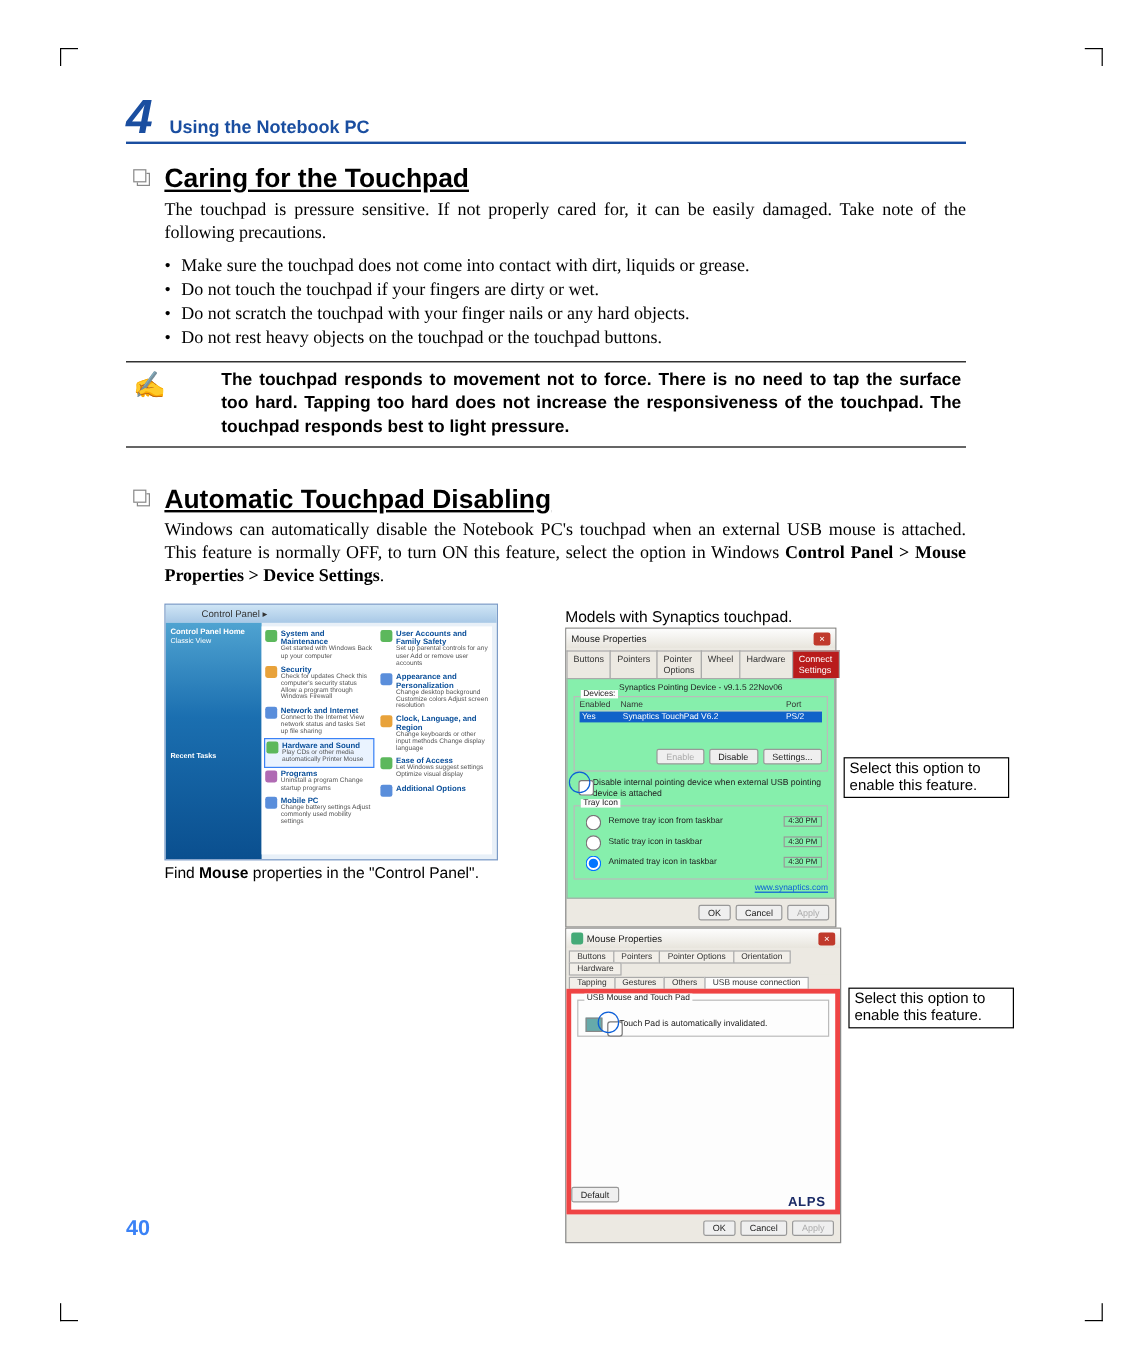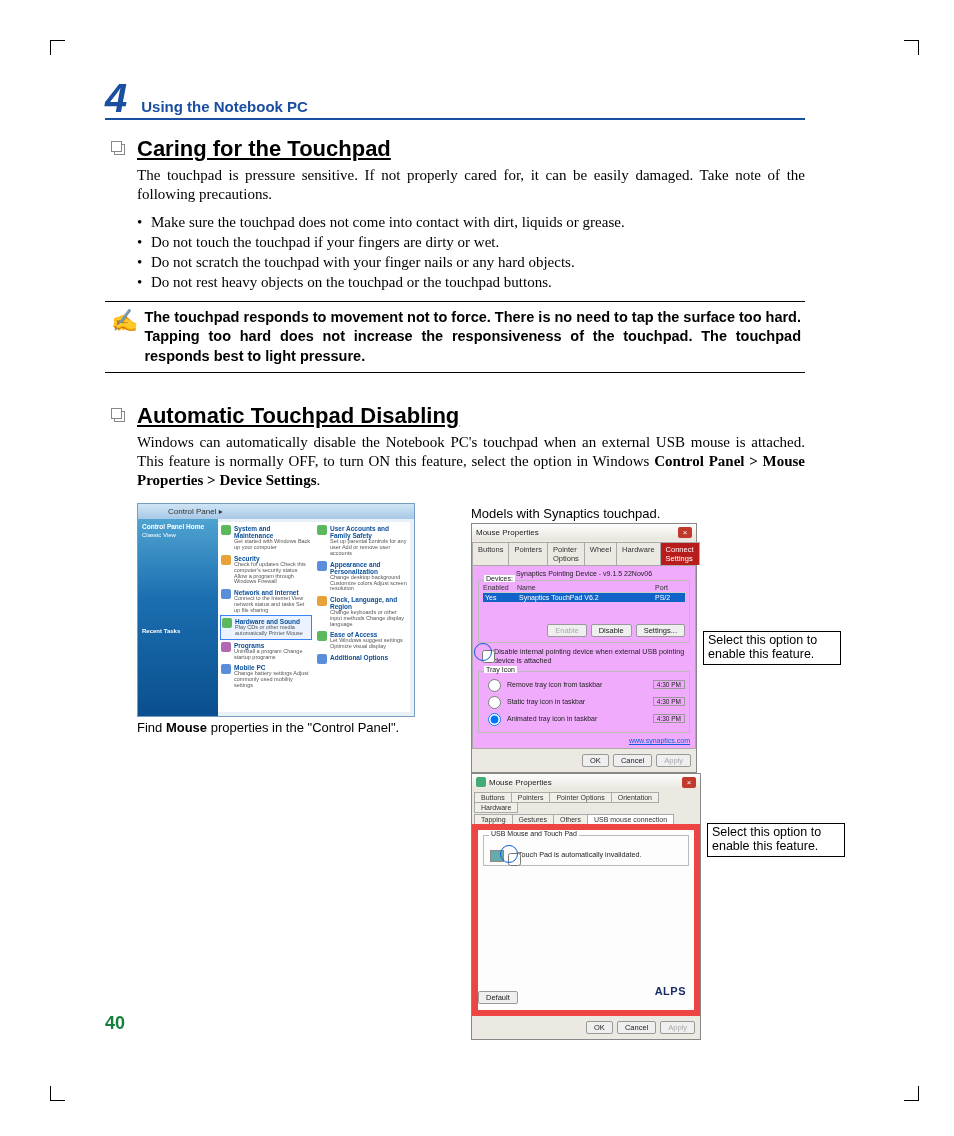--- a/index.html
+++ b/index.html
@@ -105,20 +105,21 @@
     color:#555;
     font-family: "Segoe Script", cursive;
   }
   .note-text {
     font-family: Arial, Helvetica, sans-serif;
     font-weight:bold;
     font-size:14.5px;
     padding-right:4px;
     text-align: justify;
     line-height:1.35;
+    margin-left:40px;
   }
   .figrow {
     display:flex;
     gap:18px;
     margin-top:14px;
   }
   .fig {
     font-family: Arial, Helvetica, sans-serif;
     font-size:13px;
   }
@@ -143,21 +144,21 @@
   .cp-hl { border:1px solid #3b82f6; background:#eaf3ff; padding:2px 1px; margin:-2px -1px 2px -1px;}
   .caption { font-family: Arial, Helvetica, sans-serif; font-size:13px; margin-top:3px;}
   
   .mp-window { width:224px; background:#ece9e2; border:1px solid #888; font-family: Tahoma, Arial, sans-serif; font-size:8px; color:#222;}
   .mp-title { background:linear-gradient(#fdfdfd,#e8e5dd); height:16px; display:flex; align-items:center; padding:0 4px; justify-content:space-between;}
   .mp-close { width:14px; height:11px; background:#c0392b; color:#fff; font-size:8px; text-align:center; line-height:11px; border-radius:2px;}
   .mp-tabs { display:flex; font-size:7.5px; background:#ece9e2; padding-top:2px;}
   .mp-tab { padding:2px 5px; background:#ece9e2; border:1px solid #aaa; margin-right:-1px; border-bottom:none; cursor:default; color:#333;}
   .mp-tab.active { background:#fdfdfd; position:relative; z-index:2;}
   .mp-tab.red { background:#b91c1c; color:#fff;}
-  .mp-pane { background:#f0abfc; border:1px solid #aaa; padding:4px 5px; }
+  .mp-pane { background:#86efac; border:1px solid #aaa; padding:4px 5px; }
   .mp-sub { text-align:center; font-size:7px; margin-bottom:3px;}
   .mp-group { border:1px solid #bbb; padding:3px 4px 5px; margin-bottom:4px; position:relative; font-size:7.5px;}
   .mp-group-title { position:absolute; top:-6px; left:5px; background:#fdfdfd; padding:0 2px; font-size:7px;}
   .mp-head-row { display:flex; font-size:7px; color:#333; border-bottom:1px solid #ccc; padding-bottom:1px;}
   .mp-data-row { display:flex; font-size:7px; background:#1162c9; color:#fff; padding:1px 0;}
   .mp-btnrow { display:flex; gap:4px; justify-content:flex-end; margin-top:4px;}
   .mp-btn { border:1px solid #999; background:#efefef; font-size:7.5px; padding:1px 7px; border-radius:2px;}
   .mp-btn.dis { color:#aaa;}
   .mp-check { position:relative; padding-left:16px; font-size:7.2px;}
   .mp-check input { position:absolute; left:0; top:0;}
@@ -165,40 +166,40 @@
   .mp-radio-row { display:flex; align-items:center; justify-content:space-between; font-size:7px; margin:1px 0;}
   .mp-radio-row label { display:flex; align-items:center; gap:3px;}
   .time-box { border:1px solid #999; padding:0 3px; font-size:6.5px;}
   .link { color:#0b5ed7; text-decoration:underline; font-size:7px; text-align:right; display:block; margin-top:3px;}
   .mp-foot { display:flex; justify-content:flex-end; gap:4px; padding:5px;}
   
   .alps-window { width:228px; background:#ece9e2; border:1px solid #888; font-family: Tahoma, Arial, sans-serif; font-size:8px; color:#222;}
   .alps-tabs-row { display:flex; flex-wrap:wrap; font-size:7px; background:#ece9e2; padding:2px 2px 0 2px;}
   .alps-tab { border:1px solid #aaa; padding:1px 6px; margin-right:-1px; margin-bottom:-1px; background:#f2efe9; color:#333;}
   .alps-tab.active { background:#fdfdfd;}
-  .alps-pane { background:#fdfdfd; border:6px solid #ef4444; padding:5px; min-height:170px; position:relative;}
+  .alps-pane { background:#fdfdfd; border:4px solid #ef4444; padding:5px; min-height:170px; position:relative;}
   .alps-group { border:1px solid #bbb; padding:14px 6px 6px; position:relative;}
   .alps-group-title { position:absolute; top:-6px; left:5px; background:#fdfdfd; padding:0 2px; font-size:7px;}
-  .alps-logo { position:absolute; right:8px; bottom:13px; font-family: Arial; font-size:11px; font-weight:bold; color:#1a2a66; letter-spacing:0.5px;}
+  .alps-logo { position:absolute; right:8px; bottom:0; font-family: Arial; font-size:11px; font-weight:bold; color:#1a2a66; letter-spacing:0.5px;}
   .alps-default-row { position:absolute; left:0; bottom:6px;}
   .callout-box {
     border:1px solid #000;
     font-family: Arial, Helvetica, sans-serif;
     font-size:12.5px;
     padding:2px 4px;
     line-height:1.1;
     width:128px;
   }
   .pagenum {
     position:absolute;
     left:0; top: 935px;
     font-family: Arial, Helvetica, sans-serif;
     font-weight:bold;
     font-size:18px;
-    color:#15803d;
+    color:#3b82f6;
   }
 </style>
 </head>
 <body>
 
 <div class="crop-tl"></div>
 <div class="crop-tr"></div>
 <div class="crop-bl"></div>
 <div class="crop-br"></div>
 

